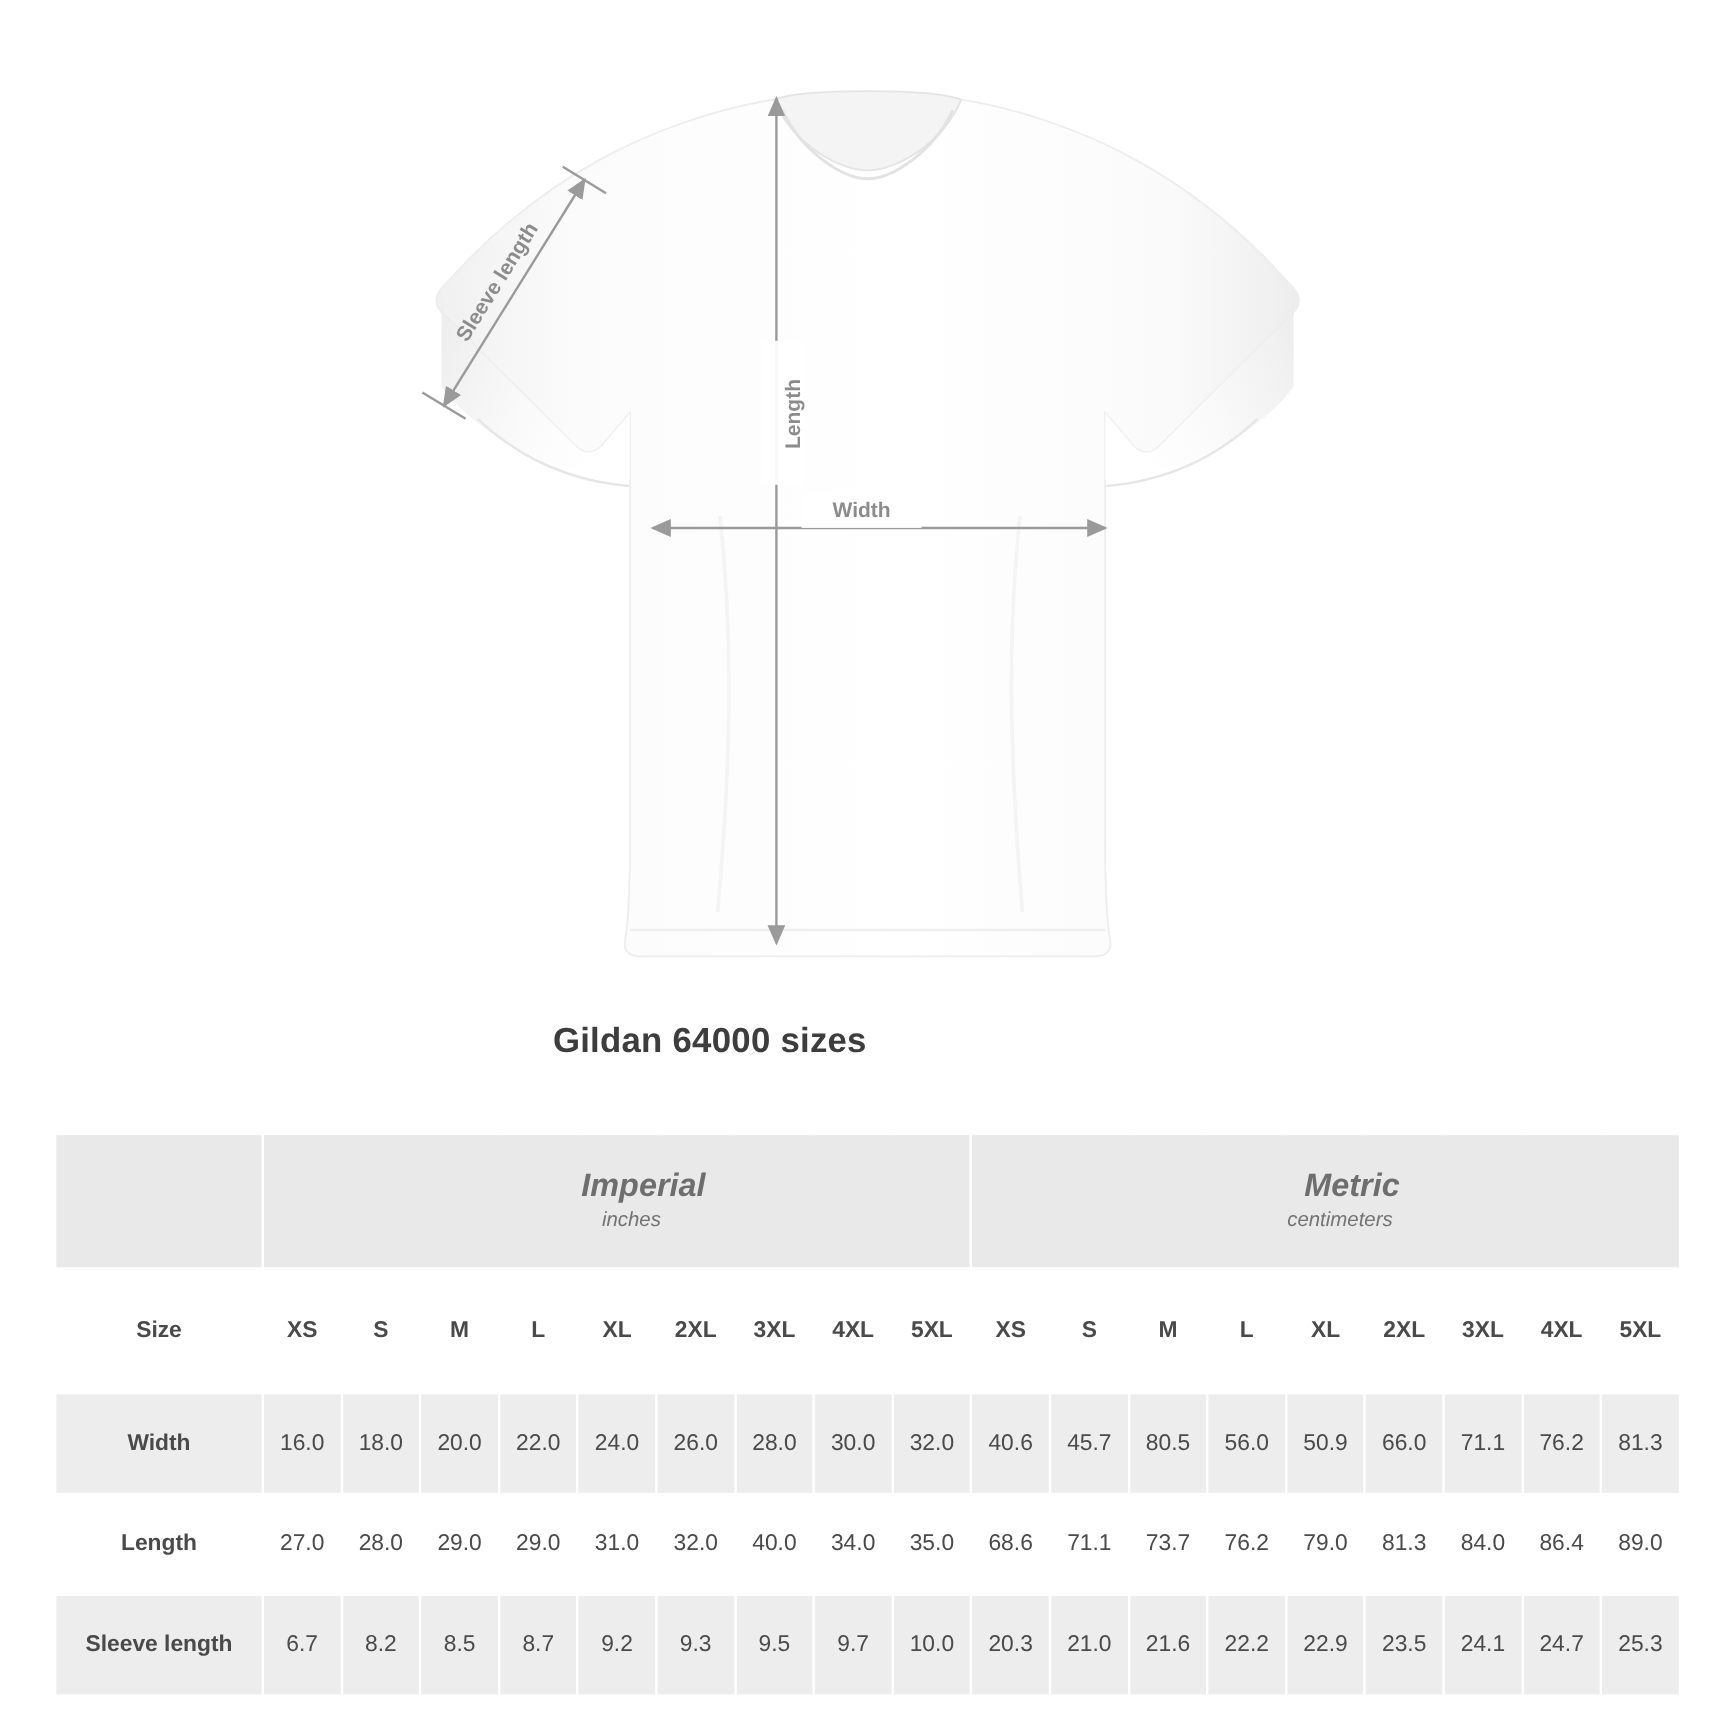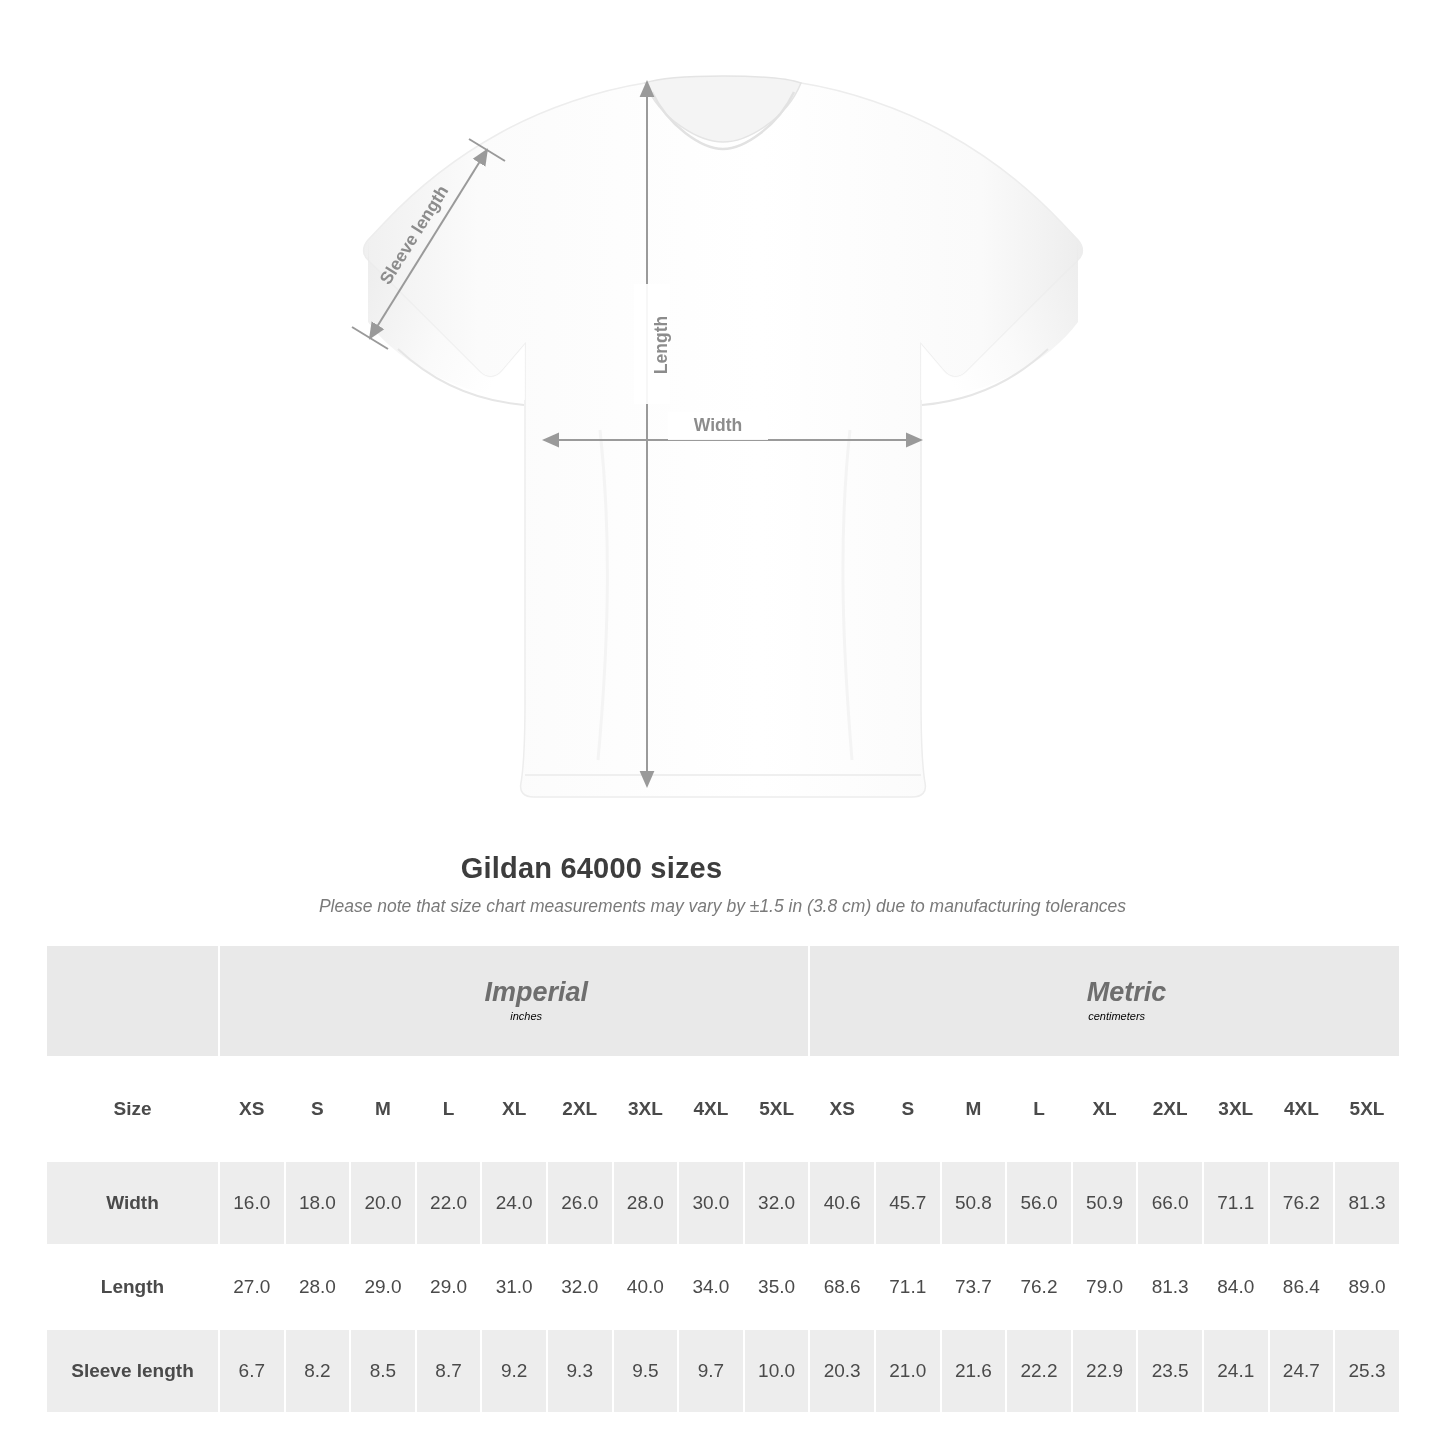--- a/index.html
+++ b/index.html
@@ -75,23 +75,23 @@
   }
   .unit-header .u-name {
     font-size: 27px;
     font-style: italic;
     font-weight: bold;
     color: #6e6e6e;
     line-height: 1.15;
     margin-left: 44px;
   }
   .unit-header .u-sub {
-    font-size: 11px;
+    font-size: 17px;
     font-style: italic;
-    color: #000000;
+    color: #737373;
     line-height: 1.5;
     margin-left: 24px;
   }
   .corner-cell { background: #e9e9e9; }
 
   tr.row-head td {
     background: #ffffff;
     height: 104px;
     font-size: 20px;
     font-weight: bold;
@@ -209,21 +209,20 @@
       <g>
         <line x1="370" y1="338" x2="487" y2="150" stroke="#9a9a9a" stroke-width="2" marker-start="url(#arrTail)" marker-end="url(#arrHead)"></line>
         <line x1="352" y1="327" x2="388" y2="349" stroke="#9a9a9a" stroke-width="2"></line>
         <line x1="469" y1="139" x2="505" y2="161" stroke="#9a9a9a" stroke-width="2"></line>
         <text x="419" y="238" transform="rotate(-58 419 238)" text-anchor="middle" font-family="Liberation Sans, sans-serif" font-size="17.5" font-weight="bold" fill="#8c8c8c">Sleeve length</text>
       </g>
     </svg>
   </div>
 
   <div id="chart-title">Gildan 64000 sizes</div>
-  <div id="chart-note">Please note that size chart measurements may vary by ±1.5 in (3.8 cm) due to manufacturing tolerances</div>
 
   <table id="size-table">
     <colgroup>
       <col style="width:173px">
       <col span="18" style="width:65.6px">
     </colgroup>
     <tbody>
       <tr>
         <td class="corner-cell"></td>
         <td class="unit-header" colspan="9">
@@ -264,21 +263,21 @@
         <td class="val">18.0</td>
         <td class="val">20.0</td>
         <td class="val">22.0</td>
         <td class="val">24.0</td>
         <td class="val">26.0</td>
         <td class="val">28.0</td>
         <td class="val">30.0</td>
         <td class="val">32.0</td>
         <td class="val">40.6</td>
         <td class="val">45.7</td>
-        <td class="val">50.8</td>
+        <td class="val">80.5</td>
         <td class="val">56.0</td>
         <td class="val">50.9</td>
         <td class="val">66.0</td>
         <td class="val">71.1</td>
         <td class="val">76.2</td>
         <td class="val">81.3</td>
       </tr>
 
       <tr class="row-plain">
         <td class="rowlabel">Length</td>

